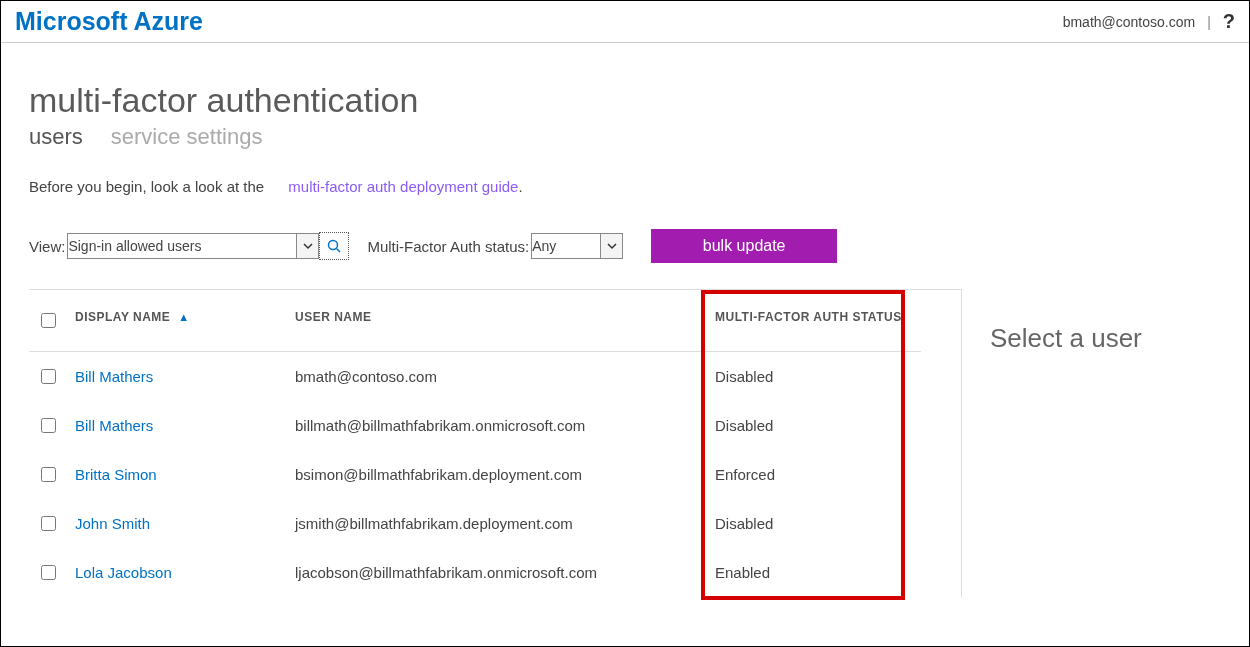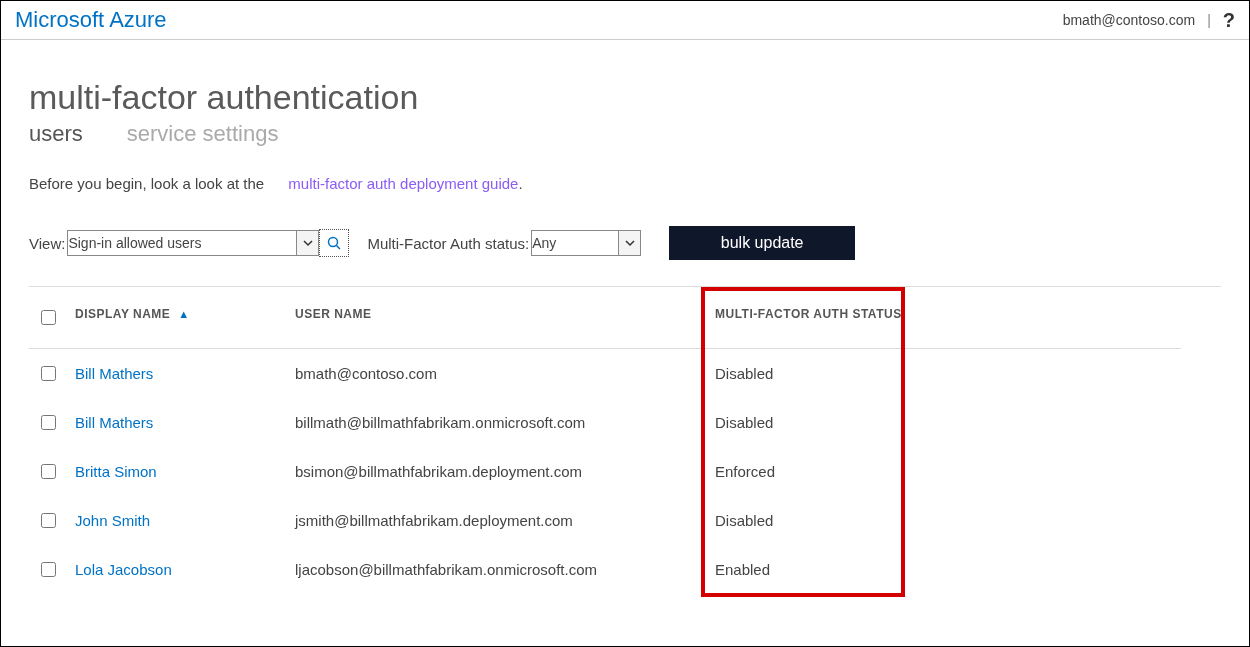--- a/index.html
+++ b/index.html
@@ -15,22 +15,22 @@
   }
   .topbar {
     display: flex;
     justify-content: space-between;
     align-items: center;
     padding: 6px 14px 6px 14px;
     border-bottom: 1px solid #ccc;
   }
   .brand {
     color: #0072c6;
-    font-size: 22px;
-    font-weight: 400;
+    font-size: 25px;
+    font-weight: 700;
   }
   .account-area {
     display: flex;
     align-items: center;
     gap: 12px;
     font-size: 14px;
     color: #444;
   }
   .divider {
     color: #888;
@@ -45,21 +45,21 @@
     padding: 24px 28px 0 28px;
   }
   .page-title {
     font-size: 34px;
     font-weight: 300;
     color: #5a5a5a;
     margin: 14px 0 4px 0;
   }
   .tabs {
     display: flex;
-    gap: 44px;
+    gap: 28px;
     margin-bottom: 28px;
   }
   .tab {
     font-size: 22px;
     font-weight: 300;
     cursor: pointer;
   }
   .tab.active { color: #555; }
   .tab.inactive { color: #aaa; }
   .intro {
@@ -79,21 +79,21 @@
   .select-wrap {
     display: inline-flex;
     align-items: center;
     border: 1px solid #888;
     height: 26px;
     background: #fff;
     font-size: 14px;
     padding: 0 0 0 0;
   }
   .select-wrap.view { width: 252px; justify-content: space-between; }
-  .select-wrap.status { width: 110px; justify-content: space-between; }
+  .select-wrap.status { width: 92px; justify-content: space-between; }
   .select-caret {
     width: 22px;
     height: 100%;
     border-left: 1px solid #888;
     display: flex;
     align-items: center;
     justify-content: center;
     background: #f4f4f4;
   }
   .search-btn {
@@ -102,21 +102,21 @@
     border: 1px dotted #555;
     display: flex;
     align-items: center;
     justify-content: center;
     cursor: pointer;
     margin-right: 14px;
   }
   .status-label { margin-left: 4px; }
   .bulk-btn {
     margin-left: 28px;
-    background: #0f172a;
+    background: #a21caf;
     color: #fff;
     border: none;
     height: 34px;
     width: 186px;
     font-size: 16px;
     cursor: pointer;
   }
   .main-area {
     display: flex;
     gap: 0;
@@ -266,14 +266,17 @@
             <tr class="row4">
               <td class="cb"><input type="checkbox" style=""></td>
               <td class="name"><a href="#">Lola Jacobson</a></td>
               <td>ljacobson@billmathfabrikam.onmicrosoft.com</td>
               <td>Enabled</td>
             </tr>
           </tbody>
       </table>
       <div class="highlight-box" style="top:0px;left:672px;width:204px;height:310px;"></div>
     </div>
+    <div class="side-panel">
+      <span>Select a user</span>
+    </div>
   </div>
 </div>
 
 </body></html>

